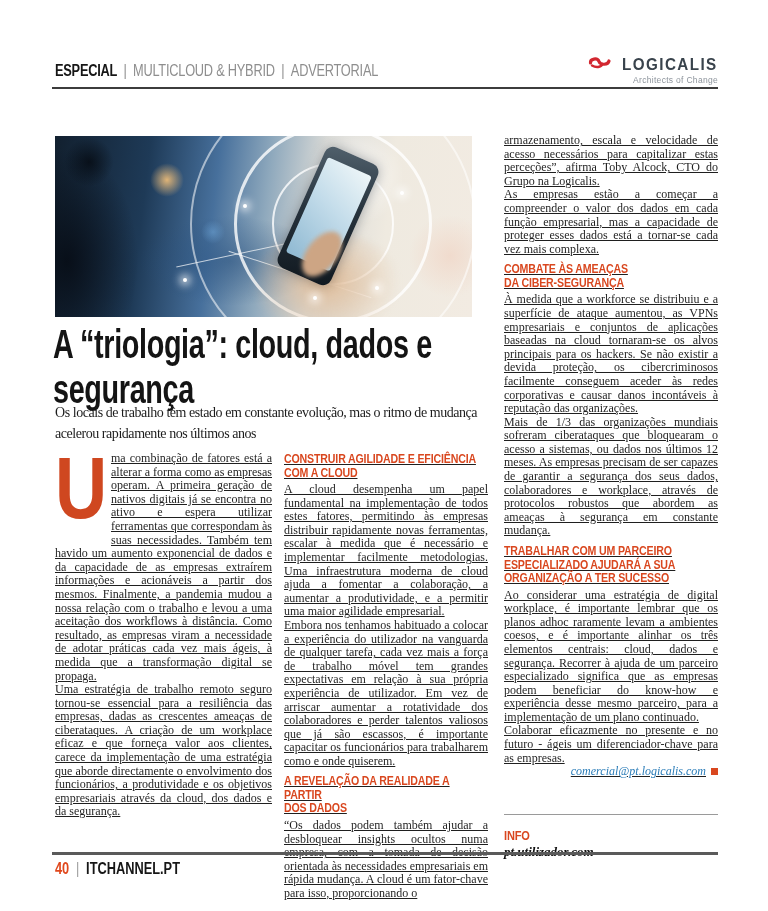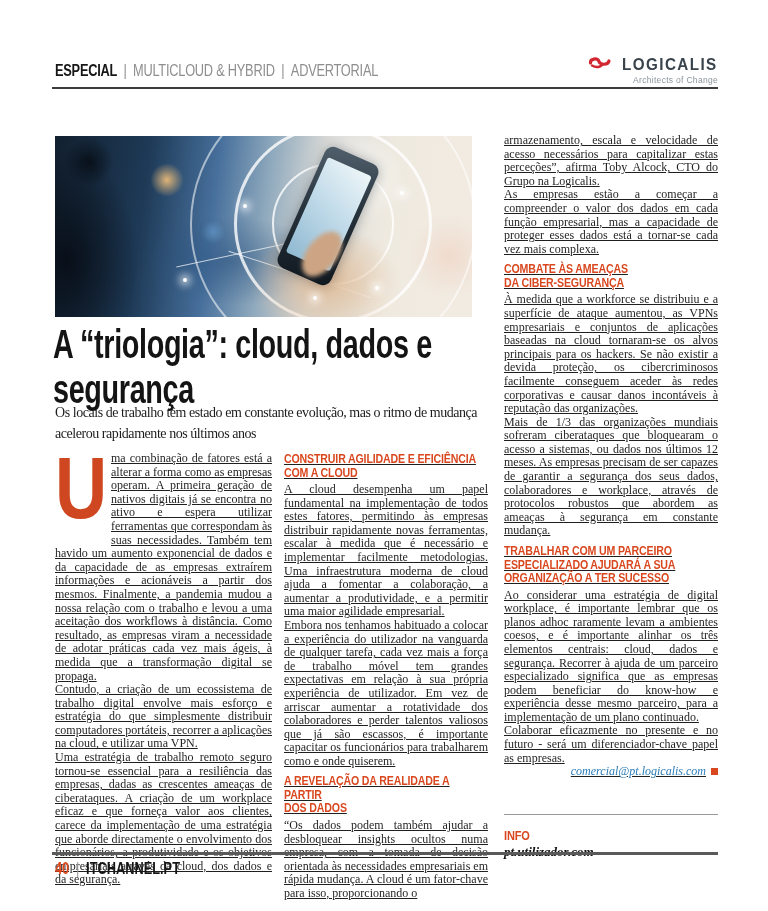--- a/index.html
+++ b/index.html
@@ -177,21 +177,20 @@
 
   <h1 class="title">A “triologia”: cloud, dados e
 segurança</h1>
   <p class="subtitle">Os locais de trabalho têm estado em constante evolução, mas o ritmo de mudança acelerou rapidamente nos últimos anos</p>
 
   <div class="col col1">
     <div class="dropcap">
         <span>U</span>
       </div>
     <p>ma combinação de fatores está a alterar a forma como as empresas operam. A primeira geração de nativos digitais já se encontra no ativo e espera utilizar ferramentas que correspondam às suas necessidades. Também tem havido um aumento exponencial de dados e da capacidade de as empresas extraírem informações e acionáveis a partir dos mesmos. Finalmente, a pandemia mudou a nossa relação com o trabalho e levou a uma aceitação dos workflows à distância. Como resultado, as empresas viram a necessidade de adotar práticas cada vez mais ágeis, à medida que a transformação digital se propaga.</p>
-    <p>Contudo, a criação de um ecossistema de trabalho digital envolve mais esforço e estratégia do que simplesmente distribuir computadores portáteis, recorrer a aplicações na cloud, e utilizar uma VPN.</p>
     <p>Uma estratégia de trabalho remoto seguro tornou-se essencial para a resiliência das empresas, dadas as crescentes ameaças de ciberataques. A criação de um workplace eficaz e que forneça valor aos clientes, carece da implementação de uma estratégia que aborde directamente o envolvimento dos funcionários, a produtividade e os objetivos empresariais através da cloud, dos dados e da segurança.</p>
   </div>
 
   <div class="col col2">
     <h2 class="heading first">CONSTRUIR AGILIDADE E EFICIÊNCIA
 COM A CLOUD</h2>
     <p>A cloud desempenha um papel fundamental na implementação de todos estes fatores, permitindo às empresas distribuir rapidamente novas ferramentas, escalar à medida que é necessário e implementar facilmente metodologias. Uma infraestrutura moderna de cloud ajuda a fomentar a colaboração, a aumentar a produtividade, e a permitir uma maior agilidade empresarial.</p>
     <p>Embora nos tenhamos habituado a colocar a experiência do utilizador na vanguarda de qualquer tarefa, cada vez mais a força de trabalho móvel tem grandes expectativas em relação à sua própria experiência de utilizador. Em vez de arriscar aumentar a rotatividade dos colaboradores e perder talentos valiosos que já são escassos, é importante capacitar os funcionários para trabalharem como e onde quiserem.</p>
     <h2 class="heading">A REVELAÇÃO DA REALIDADE A PARTIR
 DOS DADOS</h2>
@@ -202,21 +201,21 @@
     <p>armazenamento, escala e velocidade de acesso necessários para capitalizar estas perceções”, afirma Toby Alcock, CTO do Grupo na Logicalis.</p>
     <p>As empresas estão a começar a compreender o valor dos dados em cada função empresarial, mas a capacidade de proteger esses dados está a tornar-se cada vez mais complexa.</p>
     <h2 class="heading">COMBATE ÀS AMEAÇAS
 DA CIBER-SEGURANÇA</h2>
     <p>À medida que a workforce se distribuiu e a superfície de ataque aumentou, as VPNs empresariais e conjuntos de aplicações baseadas na cloud tornaram-se os alvos principais para os hackers. Se não existir a devida proteção, os cibercriminosos facilmente conseguem aceder às redes corporativas e causar danos incontáveis à reputação das organizações.</p>
     <p>Mais de 1/3 das organizações mundiais sofreram ciberataques que bloquearam o acesso a sistemas, ou dados nos últimos 12 meses. As empresas precisam de ser capazes de garantir a segurança dos seus dados, colaboradores e workplace, através de protocolos robustos que abordem as ameaças à segurança em constante mudança.</p>
     <h2 class="heading">TRABALHAR COM UM PARCEIRO
 ESPECIALIZADO AJUDARÁ A SUA
 ORGANIZAÇÃO A TER SUCESSO</h2>
     <p>Ao considerar uma estratégia de digital workplace, é importante lembrar que os planos adhoc raramente levam a ambientes coesos, e é importante alinhar os três elementos centrais: cloud, dados e segurança. Recorrer à ajuda de um parceiro especializado significa que as empresas podem beneficiar do know-how e experiência desse mesmo parceiro, para a implementação de um plano continuado.</p>
-    <p>Colaborar eficazmente no presente e no futuro - será um diferenciador-chave papel as empresas.</p>
+    <p>Colaborar eficazmente no presente e no futuro - ágeis um diferenciador-chave para as empresas.</p>
     <p class="email-line">
       <a class="email-link">comercial@pt.logicalis.com</a><span class="end-mark"></span>
     </p>
   </div>
 
   <div class="info-box">
     <div class="info-label">INFO</div>
     <div class="info-url">pt.utilizador.com</div>
   </div>
 

